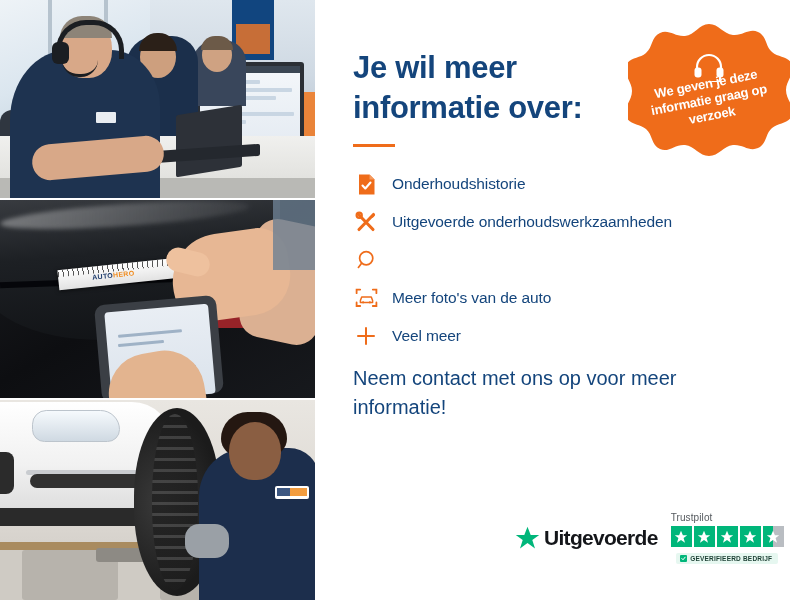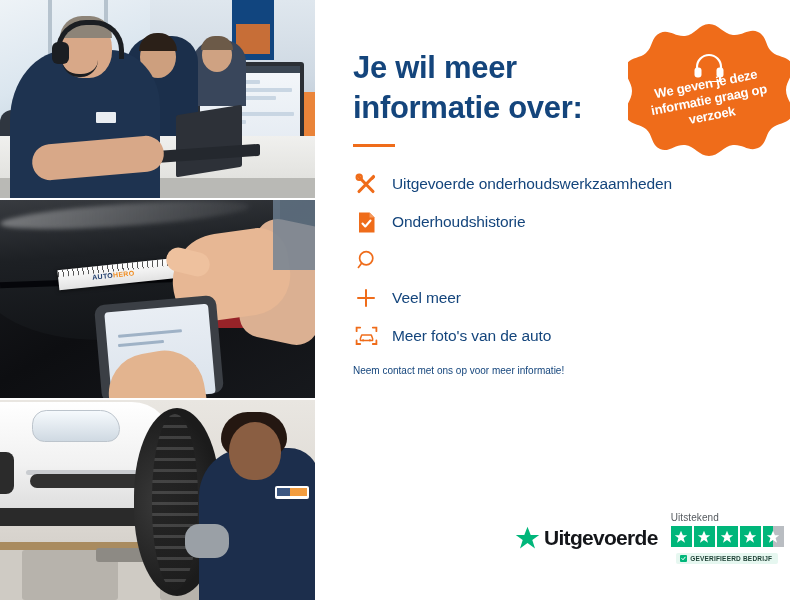--- a/index.html
+++ b/index.html
@@ -279,21 +279,21 @@
   }
   .phone {
     margin-top: 28px;
     font-size: 17.5px;
     font-weight: bold;
     color: #14457c;
     letter-spacing: -0.2px;
   }
   .sub {
     margin-top: 9px;
-    font-size: 10px;
+    font-size: 20px;
     line-height: 1.45;
     color: #14457c;
   }
 
   
   .badge {
     position: absolute;
     right: 10px;
     top: 22px;
     width: 162px;
@@ -469,81 +469,81 @@
   <div class="content">
 
     <h1 class="headline">Je wil meer informatie over:</h1>
 
     <div class="divider"></div>
 
     <ul class="bullets">
 
       <li class="bullet">
         <span class="bico">
+          <svg width="21" height="23" viewBox="0 0 21 23">
+            <path d="M3 1.5h10.5L18.5 6.5v15H3z" fill="#ef6c1a"></path>
+            <path d="M13.5 1.5v5h5z" fill="#f59a5e"></path>
+            <path d="M6.5 12.5l2.8 3 5.2-6" fill="none" stroke="#ffffff" stroke-width="2.1" stroke-linecap="round" stroke-linejoin="round"></path>
+          </svg>
+        </span>
+        <span class="btxt">Onderhoudshistorie</span>
+      </li>
+
+      <li class="bullet">
+        <span class="bico">
           <svg width="24" height="24" viewBox="0 0 24 24">
             <g stroke="#ef6c1a" stroke-width="3.1" stroke-linecap="round">
               <line x1="4.5" y1="4.5" x2="19" y2="19.5"></line>
               <line x1="19.5" y1="4.5" x2="5" y2="19.5"></line>
             </g>
             <circle cx="5.2" cy="5.2" r="2.6" fill="none" stroke="#ef6c1a" stroke-width="2.2"></circle>
             <path d="M19.6 4.2l1.4 1.4-2.4 2.4-1.4-1.4z" fill="#ef6c1a"></path>
           </svg>
         </span>
         <span class="btxt">Uitgevoerde onderhoudswerkzaamheden</span>
       </li>
 
       <li class="bullet">
         <span class="bico">
-          <svg width="21" height="23" viewBox="0 0 21 23">
-            <path d="M3 1.5h10.5L18.5 6.5v15H3z" fill="#ef6c1a"></path>
-            <path d="M13.5 1.5v5h5z" fill="#f59a5e"></path>
-            <path d="M6.5 12.5l2.8 3 5.2-6" fill="none" stroke="#ffffff" stroke-width="2.1" stroke-linecap="round" stroke-linejoin="round"></path>
-          </svg>
-        </span>
-        <span class="btxt">Onderhoudshistorie</span>
-      </li>
-
-      <li class="bullet">
-        <span class="bico">
           <svg width="22" height="22" viewBox="0 0 22 22">
             <circle cx="11.2" cy="9.2" r="6.6" fill="none" stroke="#ef6c1a" stroke-width="1.7"></circle>
             <line x1="6.6" y1="14.2" x2="3.4" y2="18.4" stroke="#ef6c1a" stroke-width="1.7" stroke-linecap="round"></line>
           </svg>
         </span>
-      </li>
-
-      <li class="bullet">
-        <span class="bico">
-          <svg width="22" height="22" viewBox="0 0 22 22">
-            <g stroke="#ef6c1a" stroke-width="2" stroke-linecap="round">
-              <line x1="11" y1="3" x2="11" y2="19"></line>
-              <line x1="3" y1="11" x2="19" y2="11"></line>
-            </g>
-          </svg>
-        </span>
-        <span class="btxt">Veel meer</span>
       </li>
 
       <li class="bullet">
         <span class="bico">
           <svg width="23" height="22" viewBox="0 0 23 22">
             <g fill="none" stroke="#ef6c1a" stroke-width="1.8" stroke-linecap="round">
               <path d="M1.6 6.2V2.6h3.6"></path>
               <path d="M21.4 6.2V2.6h-3.6"></path>
               <path d="M1.6 15.4v3.6h3.6"></path>
               <path d="M21.4 15.4v3.6h-3.6"></path>
             </g>
             <g fill="none" stroke="#ef6c1a" stroke-width="1.5" stroke-linejoin="round">
               <path d="M5.4 13.4l1.3-3.5h9.6l1.3 3.5v2.2H5.4z"></path>
             </g>
             <circle cx="8.1" cy="15.3" r="1.1" fill="#ef6c1a"></circle>
             <circle cx="14.9" cy="15.3" r="1.1" fill="#ef6c1a"></circle>
           </svg>
         </span>
         <span class="btxt">Meer foto's van de auto</span>
+      </li>
+
+      <li class="bullet">
+        <span class="bico">
+          <svg width="22" height="22" viewBox="0 0 22 22">
+            <g stroke="#ef6c1a" stroke-width="2" stroke-linecap="round">
+              <line x1="11" y1="3" x2="11" y2="19"></line>
+              <line x1="3" y1="11" x2="19" y2="11"></line>
+            </g>
+          </svg>
+        </span>
+        <span class="btxt">Veel meer</span>
       </li>
 
     </ul>
 
     <div class="sub">
       <div>Neem contact met ons op voor meer informatie!</div>
     </div>
 
     <div class="badge">
       <svg viewBox="0 0 162 150" width="162" height="150">
@@ -569,21 +569,21 @@
     </div>
 
     <div class="trust">
       <div class="tp-logo">
         <svg width="25" height="24" viewBox="0 0 25 24">
           <path fill="#00b67a" d="M12.5 0.8l3.2 8.1h8.5l-6.9 5.1 2.7 8.4-7.5-5.3-7.5 5.3 2.7-8.4L0.8 8.9h8.5z"></path>
         </svg>
         <span class="tp-word">Uitgevoerde</span>
       </div>
       <div class="tp-right">
-        <span class="tp-rating-label">Uitstekend</span>
+        <span class="tp-rating-label">Trustpilot</span>
         <div class="tp-stars">
           <span class="tp-star">
             <svg width="14" height="14" viewBox="0 0 14 14">
                 <path fill="#fff" d="M7 .8l1.9 4.4h4.3l-3.6 2.9 1.4 4.6L7 9.9l-4 2.8L4.4 8.1.8 5.2h4.3z"></path>
               </svg>
           </span>
           <span class="tp-star">
             <svg width="14" height="14" viewBox="0 0 14 14">
                 <path fill="#fff" d="M7 .8l1.9 4.4h4.3l-3.6 2.9 1.4 4.6L7 9.9l-4 2.8L4.4 8.1.8 5.2h4.3z"></path>
               </svg>

